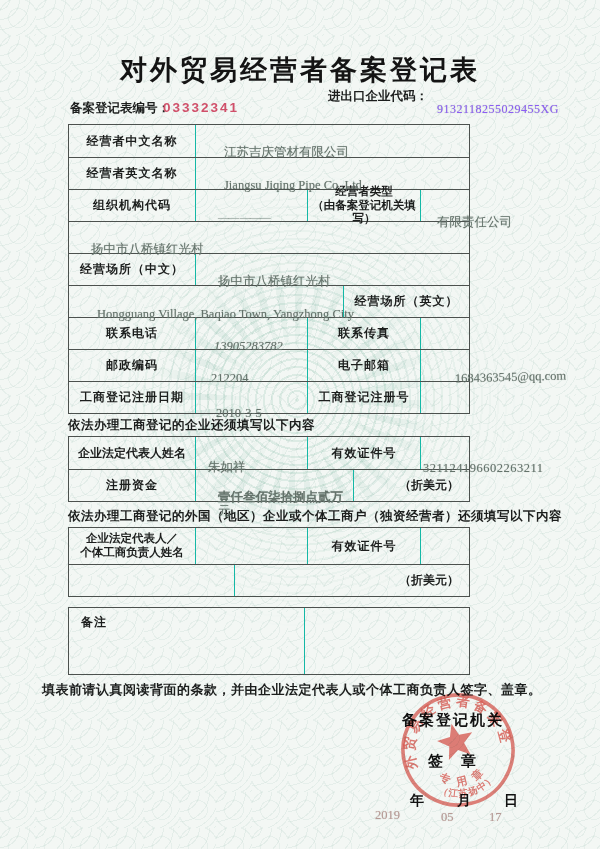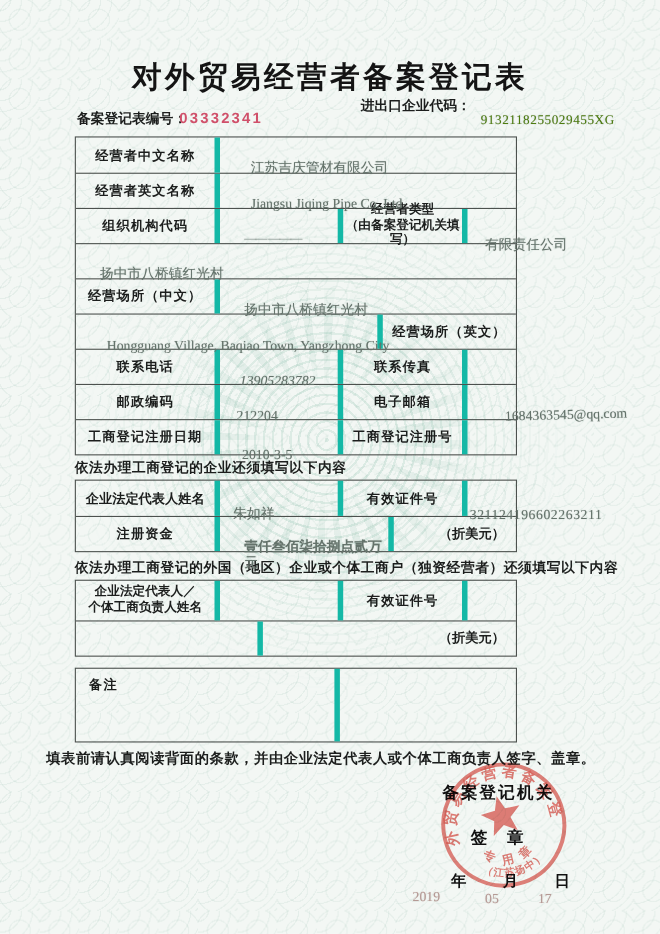--- a/index.html
+++ b/index.html
@@ -30,29 +30,29 @@
     mask-image:radial-gradient(circle, transparent 20%, #000 45%, transparent 72%);
   }
 
   .title{
     position:absolute;left:0;top:52px;width:100%;text-align:center;
     font-size:27px;font-weight:bold;letter-spacing:3px;color:#141414;
   }
   .hdr-left{position:absolute;left:70px;top:100px;font-size:12.5px;font-weight:bold;}
   .form-no{position:absolute;left:163px;top:100px;font-size:13.5px;letter-spacing:2px;color:#d0506a;font-weight:bold;}
   .hdr-right{position:absolute;left:328px;top:88px;font-size:12.5px;font-weight:bold;}
-  .ent-code{position:absolute;left:437px;top:102px;font-size:12px;letter-spacing:0.5px;color:#4d7c0f;
+  .ent-code{position:absolute;left:437px;top:102px;font-size:12px;letter-spacing:0.5px;color:#8b5cf6;
     font-family:"Liberation Serif",serif;text-shadow:0 0 1px rgba(110,125,118,0.5);}
 
   .tbl{position:absolute;left:68px;width:402px;border:1px solid #4c514e;box-sizing:border-box;}
   .row{display:flex;height:32px;border-top:1px solid #4c514e;box-sizing:border-box;}
   .row.h36{height:36px;}
   .row.h66{height:66px;}
   .row:first-child{border-top:none;}
-  .cell{border-left:5px solid #14b8a6;position:relative;box-sizing:border-box;}
+  .cell{border-left:1px solid #14b8a6;position:relative;box-sizing:border-box;}
   .cell:first-child{border-left:none;}
   .w1{width:126px;flex:none;}
   .w2{width:112px;flex:none;}
   .w3{width:113px;flex:none;}
   .w2b{width:158px;flex:none;}
   .w2c{width:165px;flex:none;}
   .wr{flex:1;}
   .wrem{width:235px;flex:none;}
   .lab{display:flex;align-items:center;justify-content:center;
     font-weight:bold;font-size:12px;letter-spacing:1px;text-align:center;color:#1c1e1d;}

